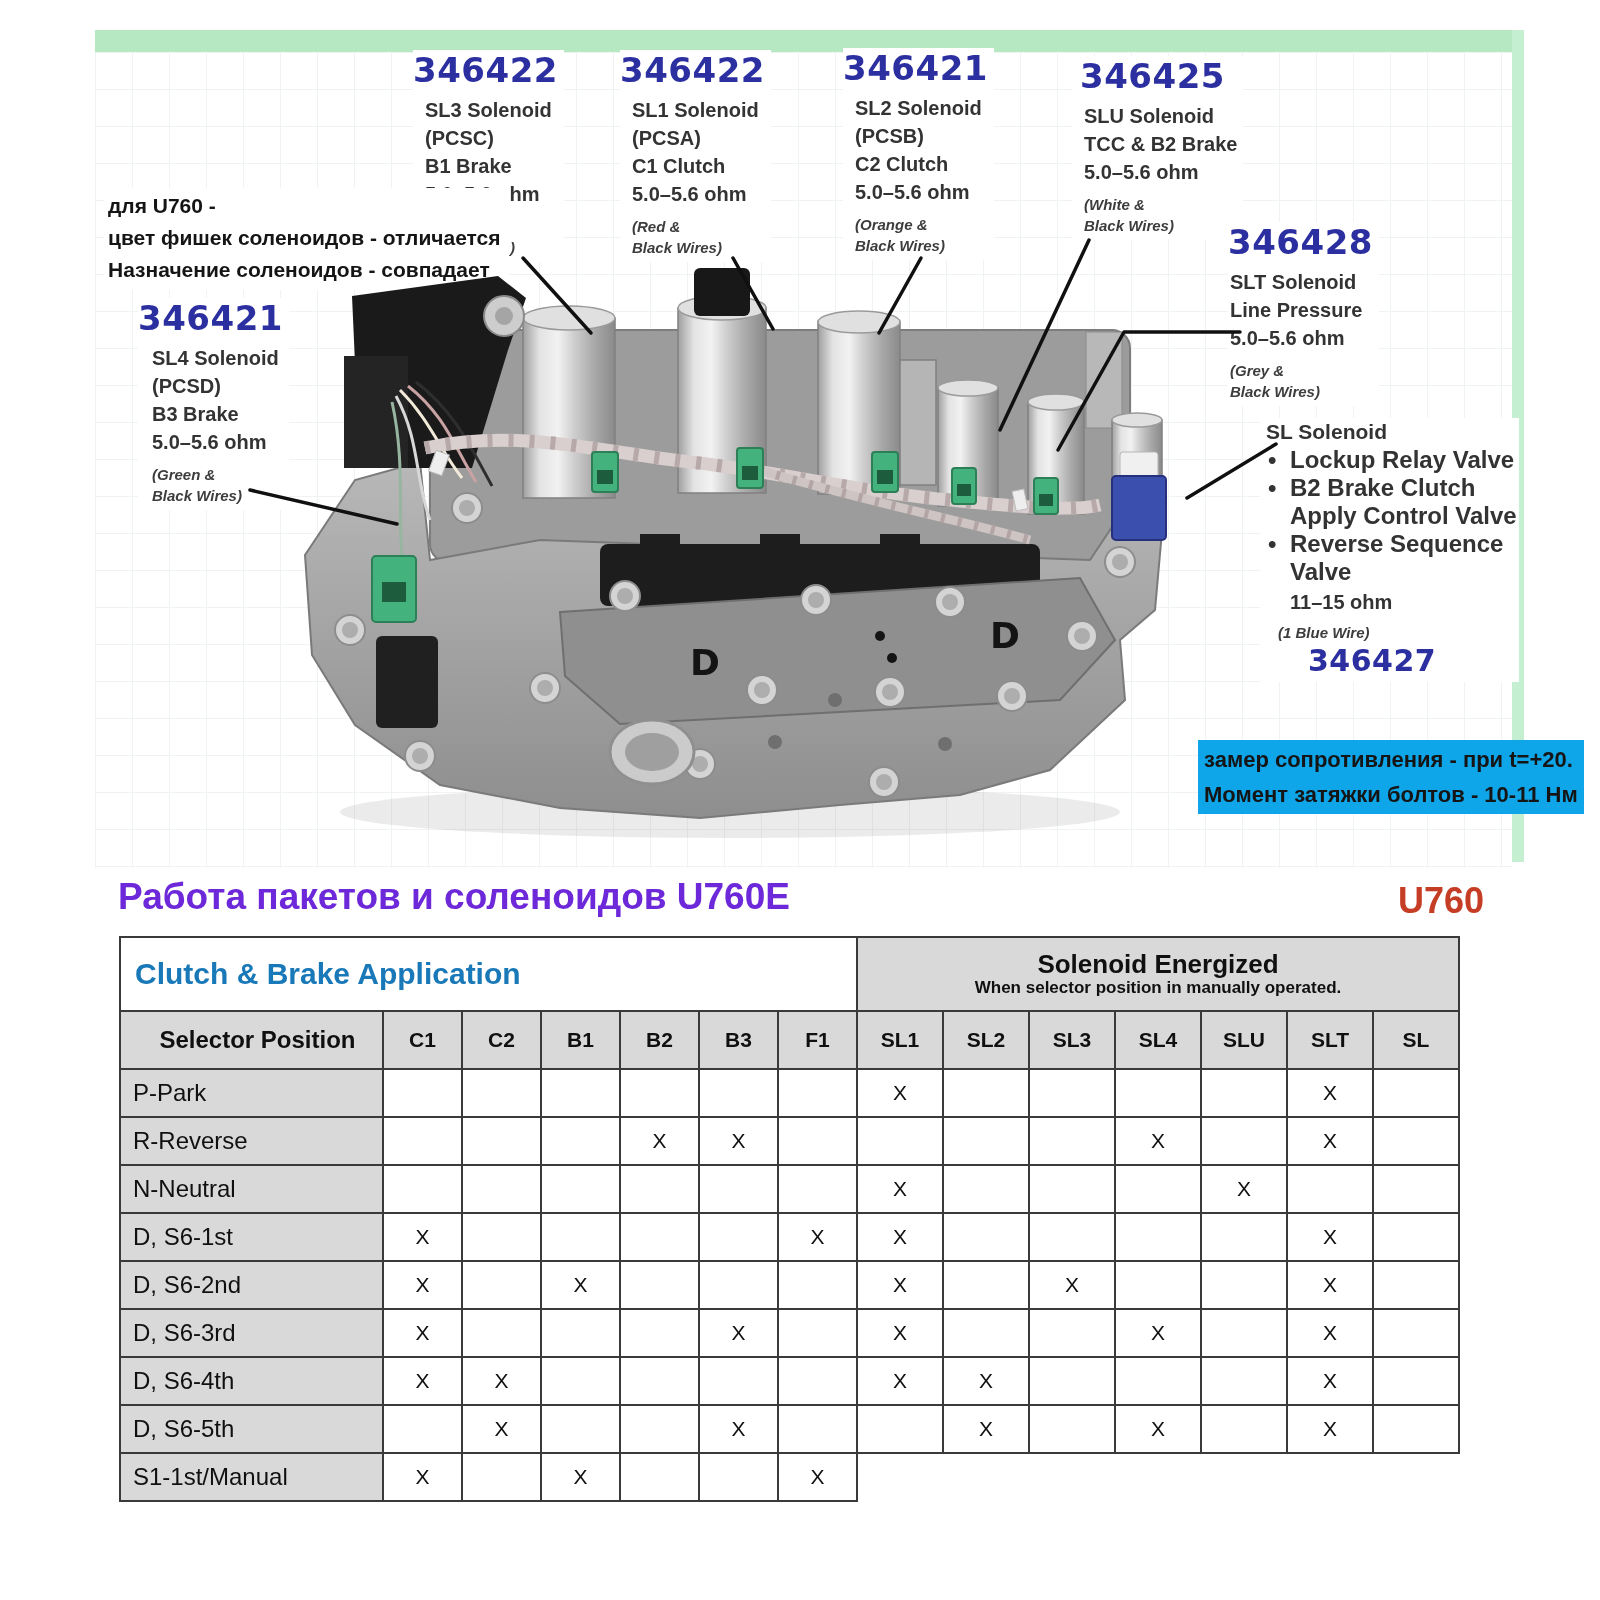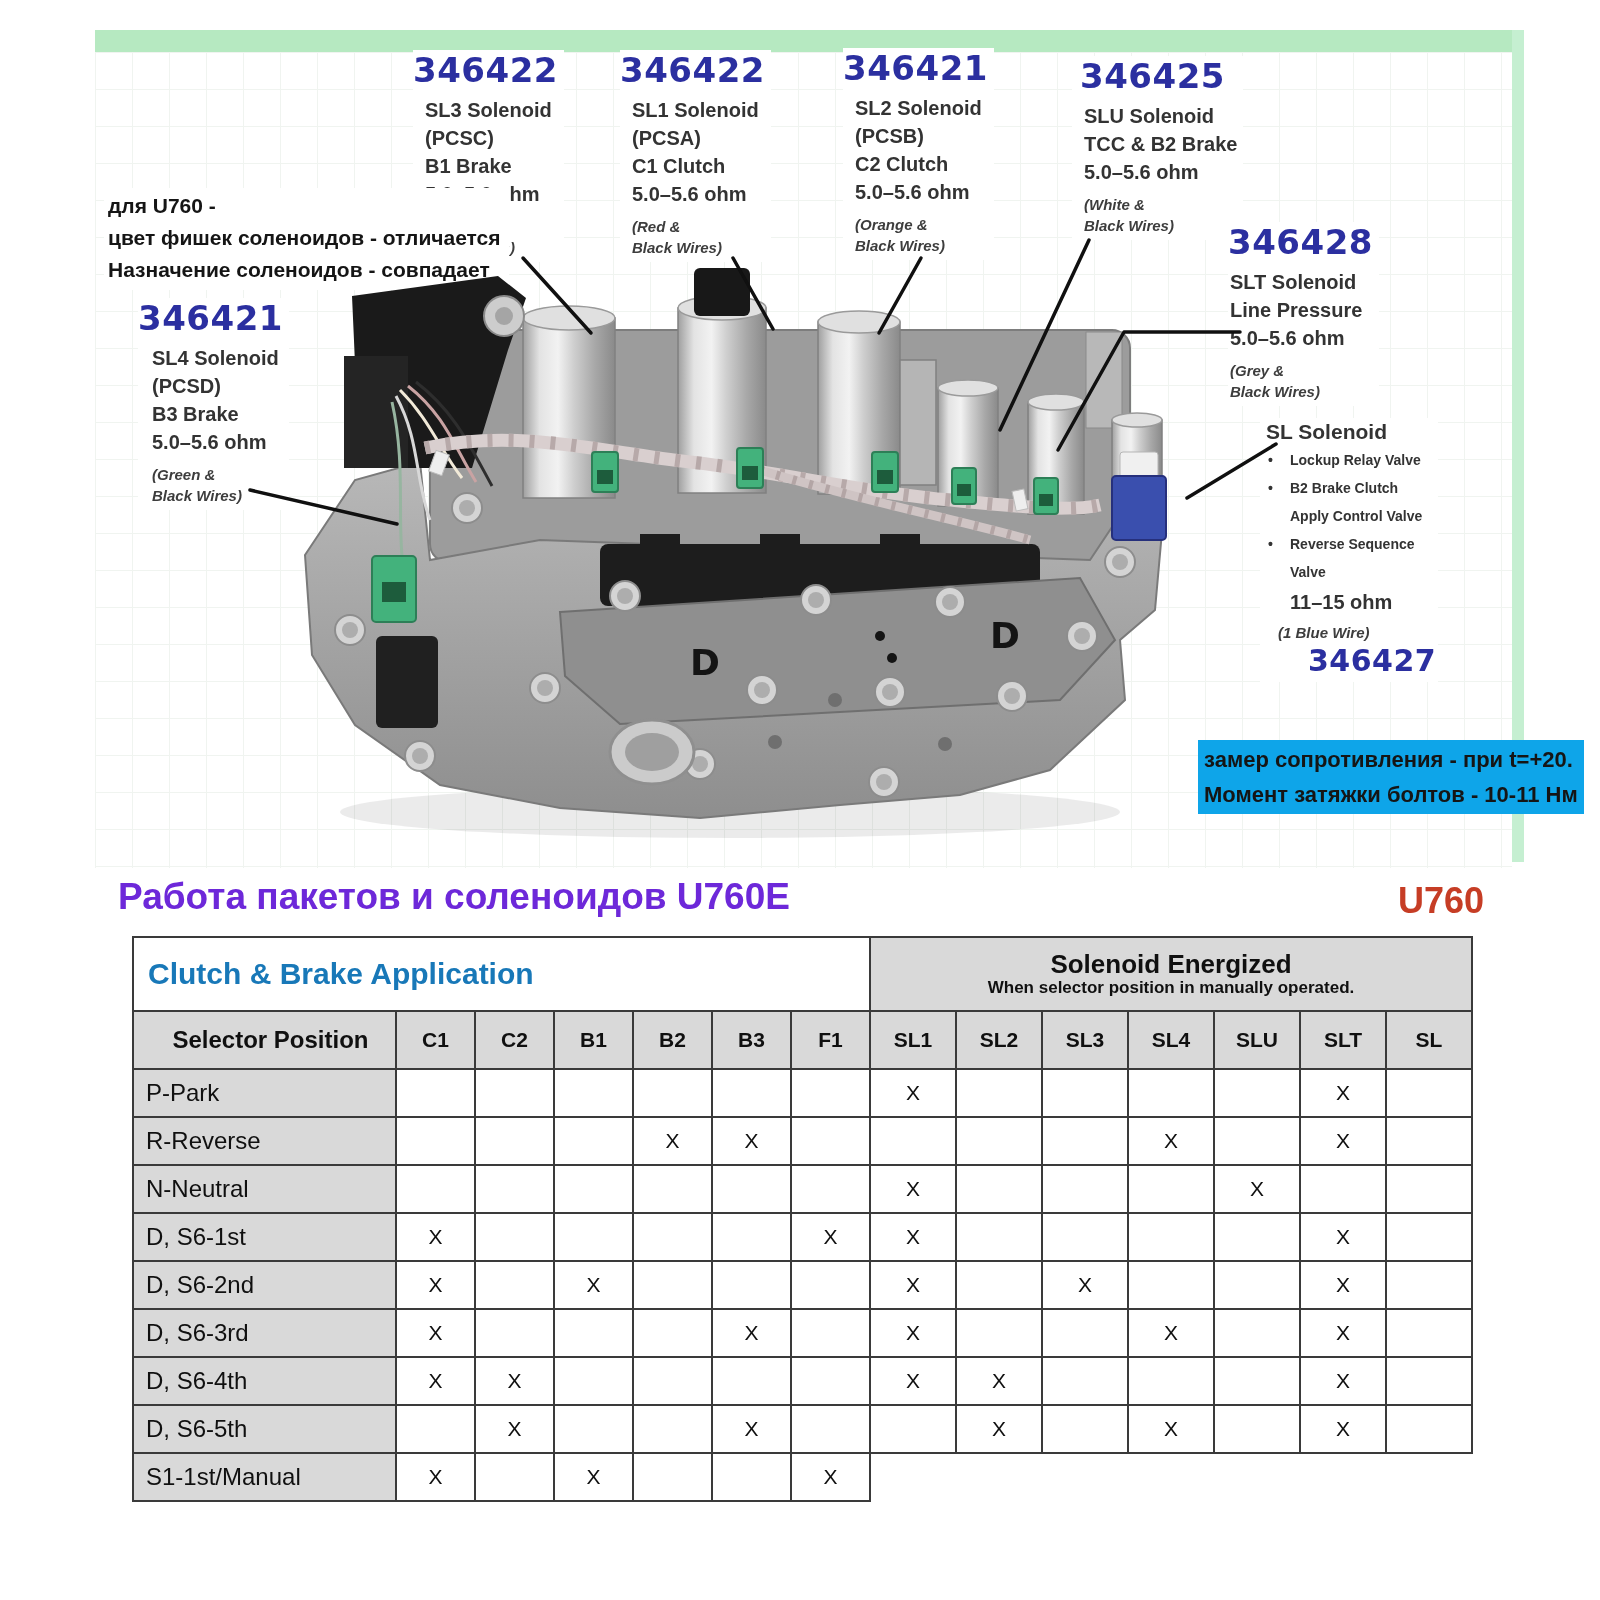--- a/index.html
+++ b/index.html
@@ -33,39 +33,39 @@
   .co-slu{left:1072px;top:56px}
   .co-slt{left:1228px;top:222px}
   .co-slt .cbody{padding-left:2px}
   .co-slt .cwires{padding-left:2px}
   .co-sl4{left:138px;top:298px}
   .co-sl4 .cbody{padding-left:14px}
   .co-sl4 .cwires{padding-left:14px}
 
   .co-sl{left:1260px;top:418px;padding-right:2px}
   .co-sl .sl-title{font-weight:bold;font-size:21px;color:#333;line-height:28px;padding-left:6px}
-  .co-sl .b-line{font-weight:bold;font-size:14px;color:#333;line-height:28px;padding-left:30px;position:relative}
+  .co-sl .b-line{font-weight:bold;font-size:24px;color:#333;line-height:28px;padding-left:30px;position:relative}
   .co-sl .b-line.first::before{content:"\2022";position:absolute;left:8px}
   .co-sl .ohm{font-weight:bold;font-size:20px;color:#333;line-height:28px;padding-left:30px;margin-top:2px}
   .co-sl .bwire{font-weight:bold;font-style:italic;font-size:15px;color:#3d3d3d;margin-top:8px;padding-left:18px}
   .co-sl .num{font-size:30px;padding-left:48px;margin-top:2px}
 
   
   .note-tl{position:absolute;left:104px;top:188px;z-index:2;background:#fff;padding:2px 8px 4px 4px}
   .note-tl div{font-weight:bold;font-size:21px;color:#151515;line-height:32px}
   .note-br{position:absolute;left:1198px;top:740px;z-index:2;background:#0ea5e9;padding:2px 6px}
   .note-br div{font-weight:bold;font-size:22px;color:#151515;line-height:35px}
 
   
   .sec-title{position:absolute;left:118px;top:876px;font-weight:bold;font-size:37px;color:#6d28d9}
   .badge{position:absolute;left:1398px;top:880px;width:126px;text-align:left;
          font-weight:bold;font-size:36px;color:#c63d25}
 
   
-  .tbl-wrap{position:absolute;left:132px;top:936px}
+  .tbl-wrap{position:absolute;left:119px;top:936px}
   table{border-collapse:collapse;table-layout:fixed}
   td{border:2px solid #3a3a3a;padding:0;vertical-align:middle;color:#101010;overflow:hidden}
   .h1l{background:#fff;height:72px;text-align:left;padding-left:14px;
        font-weight:bold;font-size:30px;color:#1878b8}
   .h1r{background:#d9d9d9;height:72px;text-align:center}
   .h1r .se-t{font-weight:bold;font-size:26px;line-height:28px}
   .h1r .se-s{font-weight:bold;font-size:17px;line-height:20px}
   .h2-sel{background:#d9d9d9;height:56px;font-weight:bold;font-size:24px;text-align:center;padding-left:12px}
   .h2c{background:#d9d9d9;height:56px;font-weight:bold;font-size:21px;text-align:center}
   .rlab{background:#d9d9d9;height:46px;font-weight:normal;font-size:24px;text-align:left;padding-left:12px}

